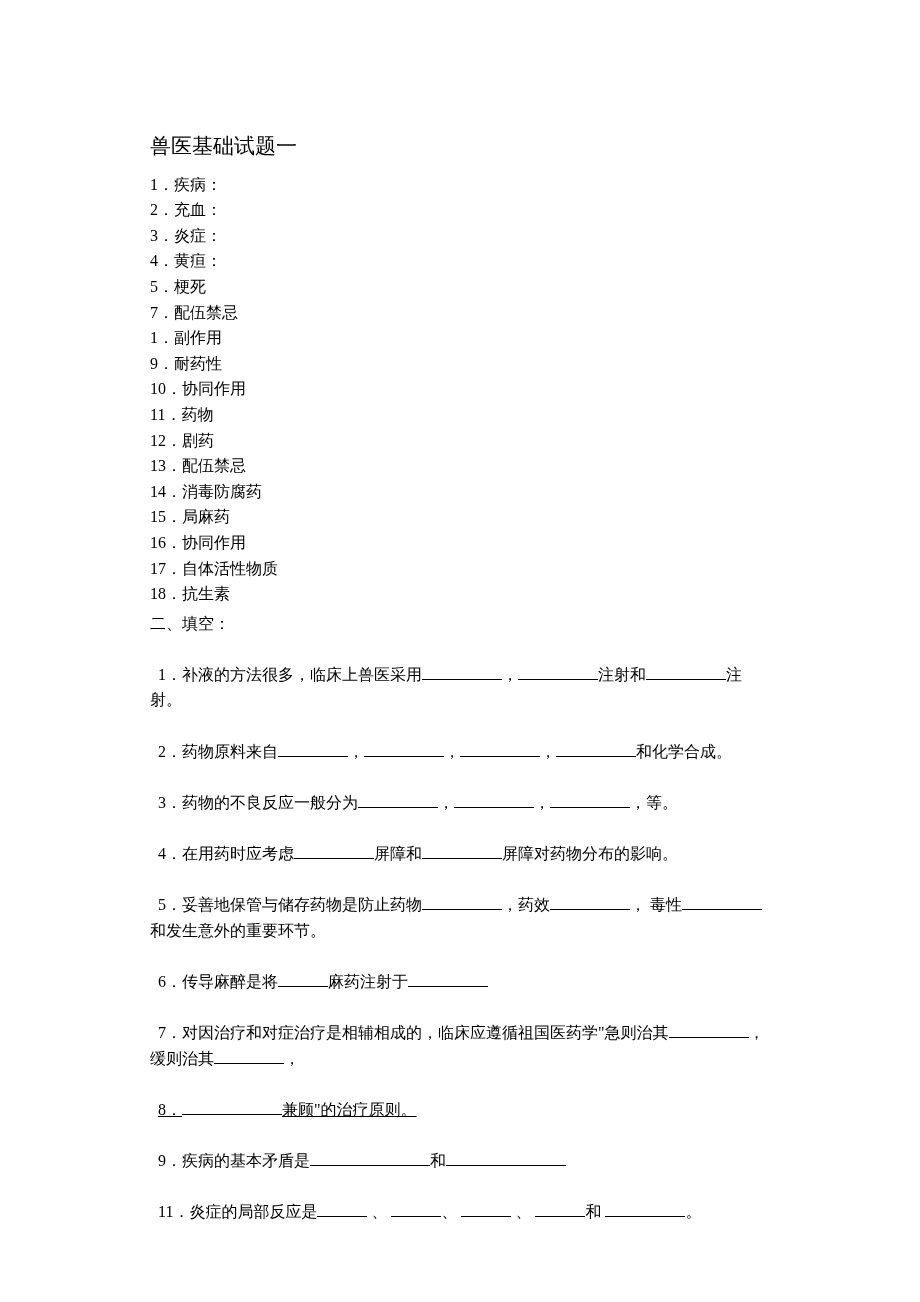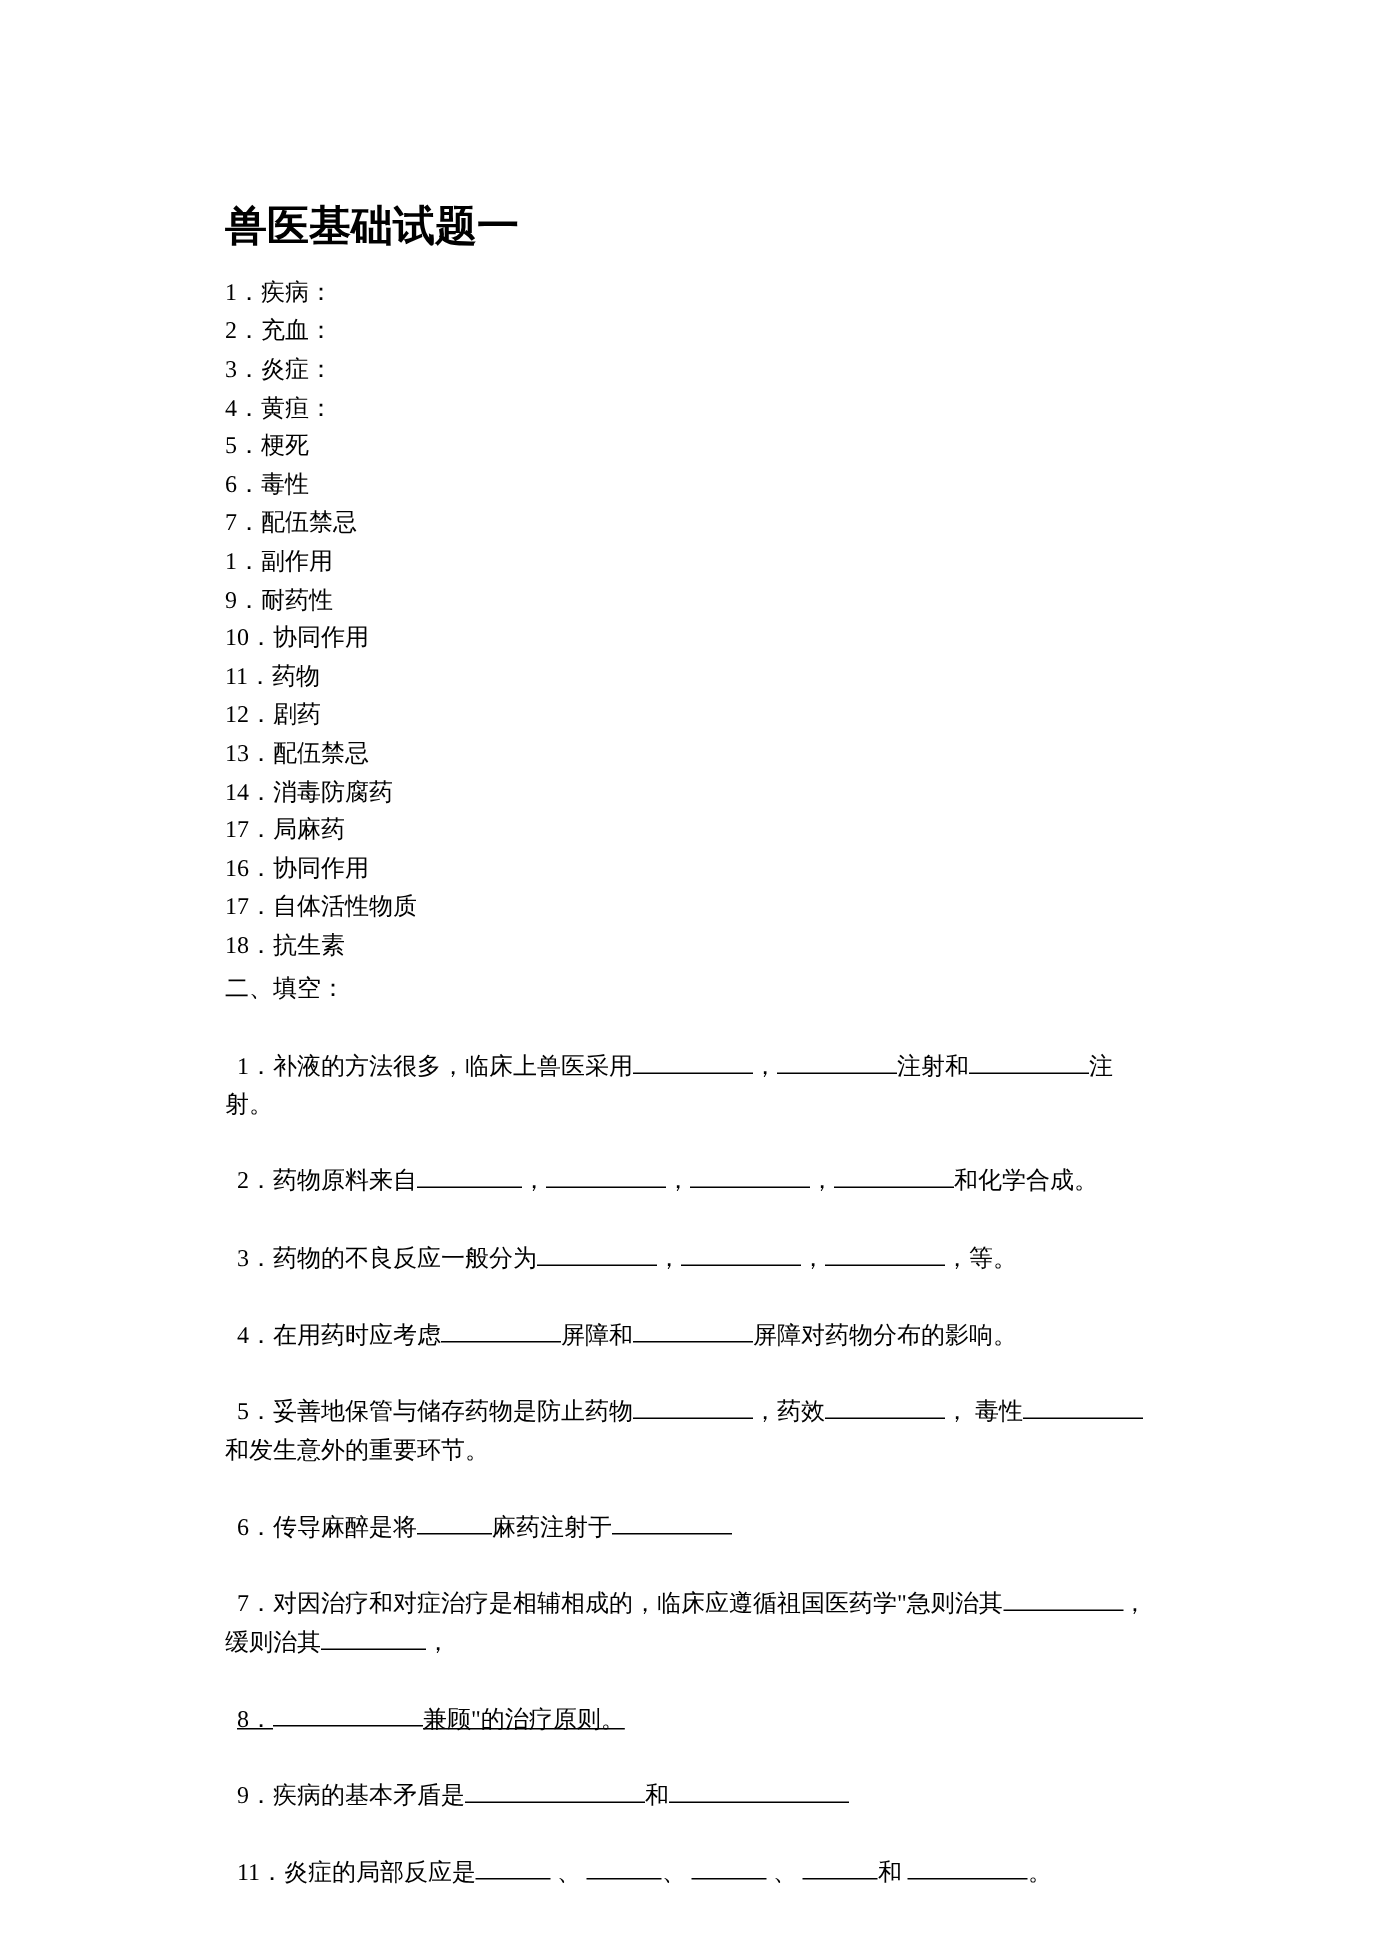--- a/index.html
+++ b/index.html
@@ -6,22 +6,22 @@
     body {
       background: #ffffff;
       font-family: "SimSun", "宋体", serif;
       font-size: 16px;
       line-height: 1.6;
       color: #000000;
       width: 920px;
       padding: 130px 150px 60px 150px;
     }
     .title {
-      font-size: 28px;
-      font-weight: bold;
+      font-size: 21px;
+      font-weight: normal;
       margin-bottom: 8px;
     }
     .line {
       white-space: pre-wrap;
       word-break: break-all;
     }
     .section-heading {
       font-weight: normal;
       margin-top: 4px;
     }
@@ -32,30 +32,29 @@
 <body>
 
 <div class="title">兽医基础试题一</div>
 
 <div>
   <div class="line">1．疾病：</div>
   <div class="line">2．充血：</div>
   <div class="line">3．炎症：</div>
   <div class="line">4．黄疸：</div>
   <div class="line">5．梗死</div>
-  <div class="line">6．毒性</div>
   <div class="line">7．配伍禁忌</div>
   <div class="line">1．副作用</div>
   <div class="line">9．耐药性</div>
   <div class="line">10．协同作用</div>
   <div class="line">11．药物</div>
   <div class="line">12．剧药</div>
   <div class="line">13．配伍禁忌</div>
   <div class="line">14．消毒防腐药</div>
-  <div class="line">17．局麻药</div>
+  <div class="line">15．局麻药</div>
   <div class="line">16．协同作用</div>
   <div class="line">17．自体活性物质</div>
   <div class="line">18．抗生素</div>
 </div>
 
 <div class="section-heading">二、填空：</div>
 
 <div>
 
 <div class="line">

